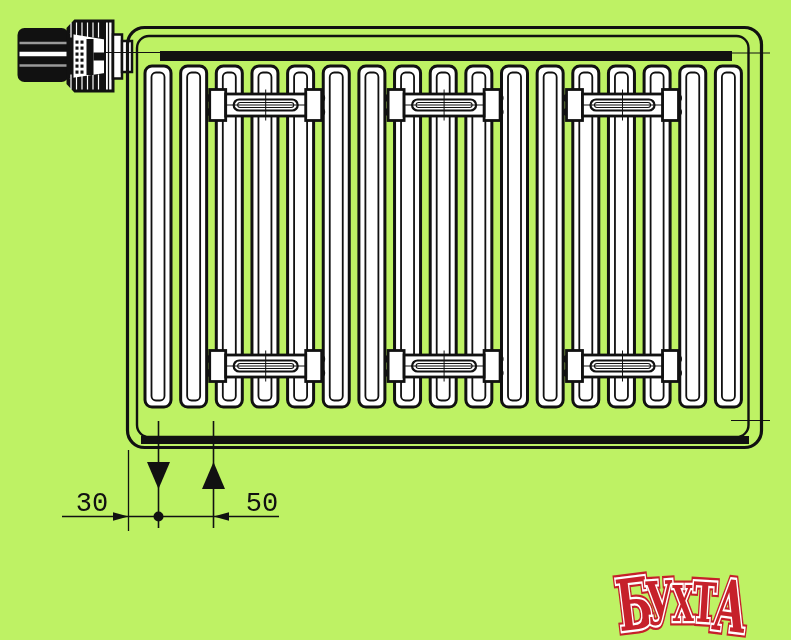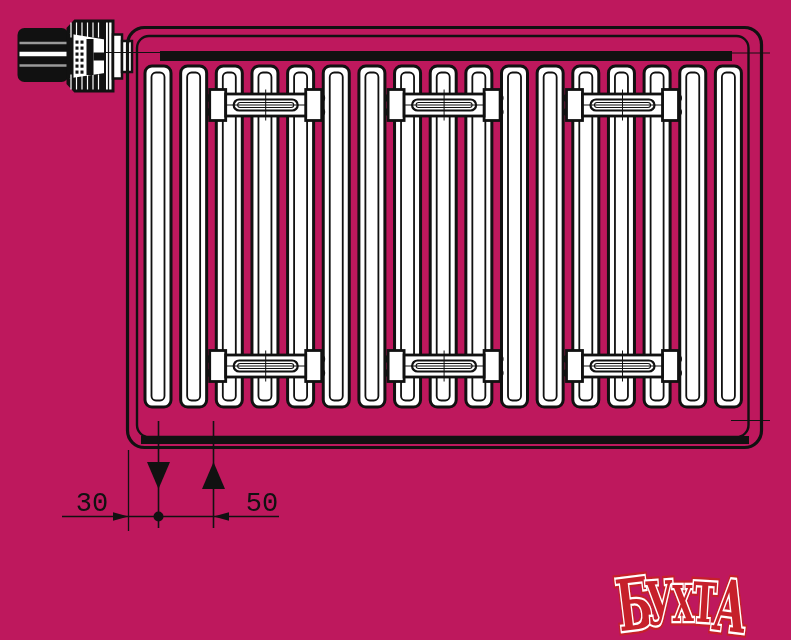--- a/index.html
+++ b/index.html
@@ -7,21 +7,21 @@
   svg{display:block;}
   .ln{stroke:var(--line,#111);fill:none;stroke-linecap:butt;}
   .lnf{stroke:var(--line,#111);fill:#fff;}
   .blk{fill:var(--line,#111);stroke:none;}
   .dimtext{font-family:"Liberation Mono","DejaVu Sans Mono",monospace;font-size:27px;fill:var(--line,#111);text-anchor:middle;}
   .logoletter{font-family:"DejaVu Serif","Liberation Serif",serif;font-weight:bold;text-anchor:middle;}
 </style>
 </head>
 <body>
 
-<div id="canvas" style="background: #be185d;">
+<div id="canvas" style="background: #bef264;">
 <svg width="791" height="640" viewBox="0 0 791 640">
 
   <g id="valve">
     <rect class="blk" x="17.5" y="28" width="51" height="54" rx="7"></rect>
     <g id="knob-stripes">
           <line x1="19.5" y1="43" x2="67" y2="43" stroke="#9a9a9a" stroke-width="2.5"></line>
           <line x1="19.5" y1="54" x2="67" y2="54" stroke="#ffffff" stroke-width="4.5"></line>
           <line x1="19.5" y1="65.5" x2="67" y2="65.5" stroke="#9a9a9a" stroke-width="2.5"></line>
         </g>
 

